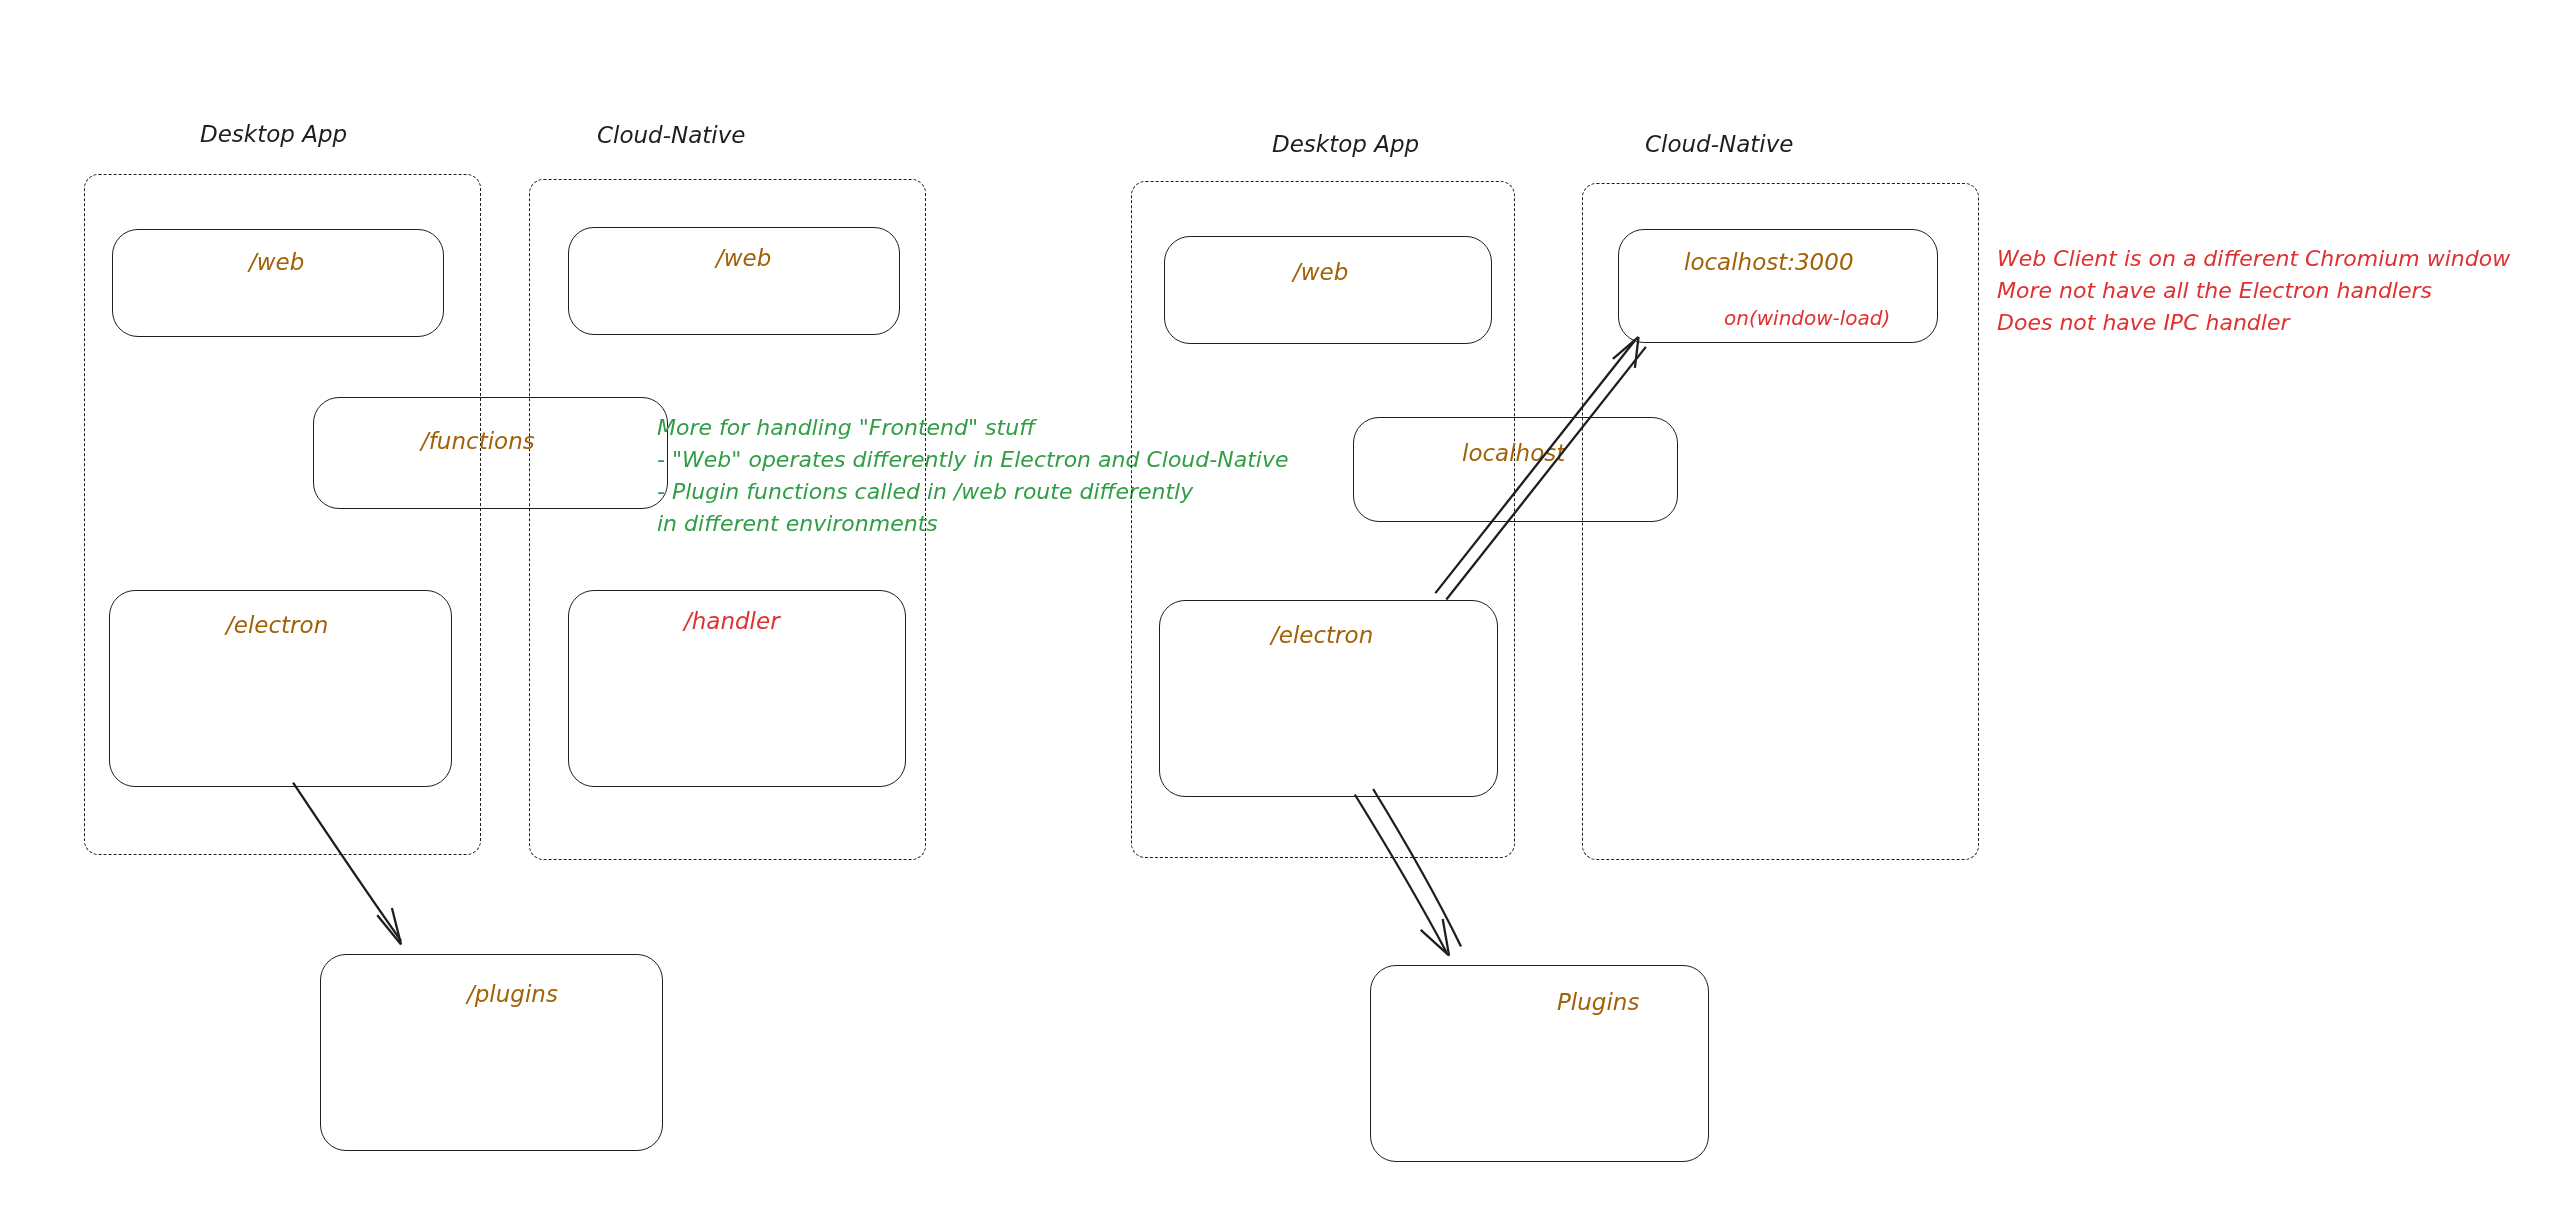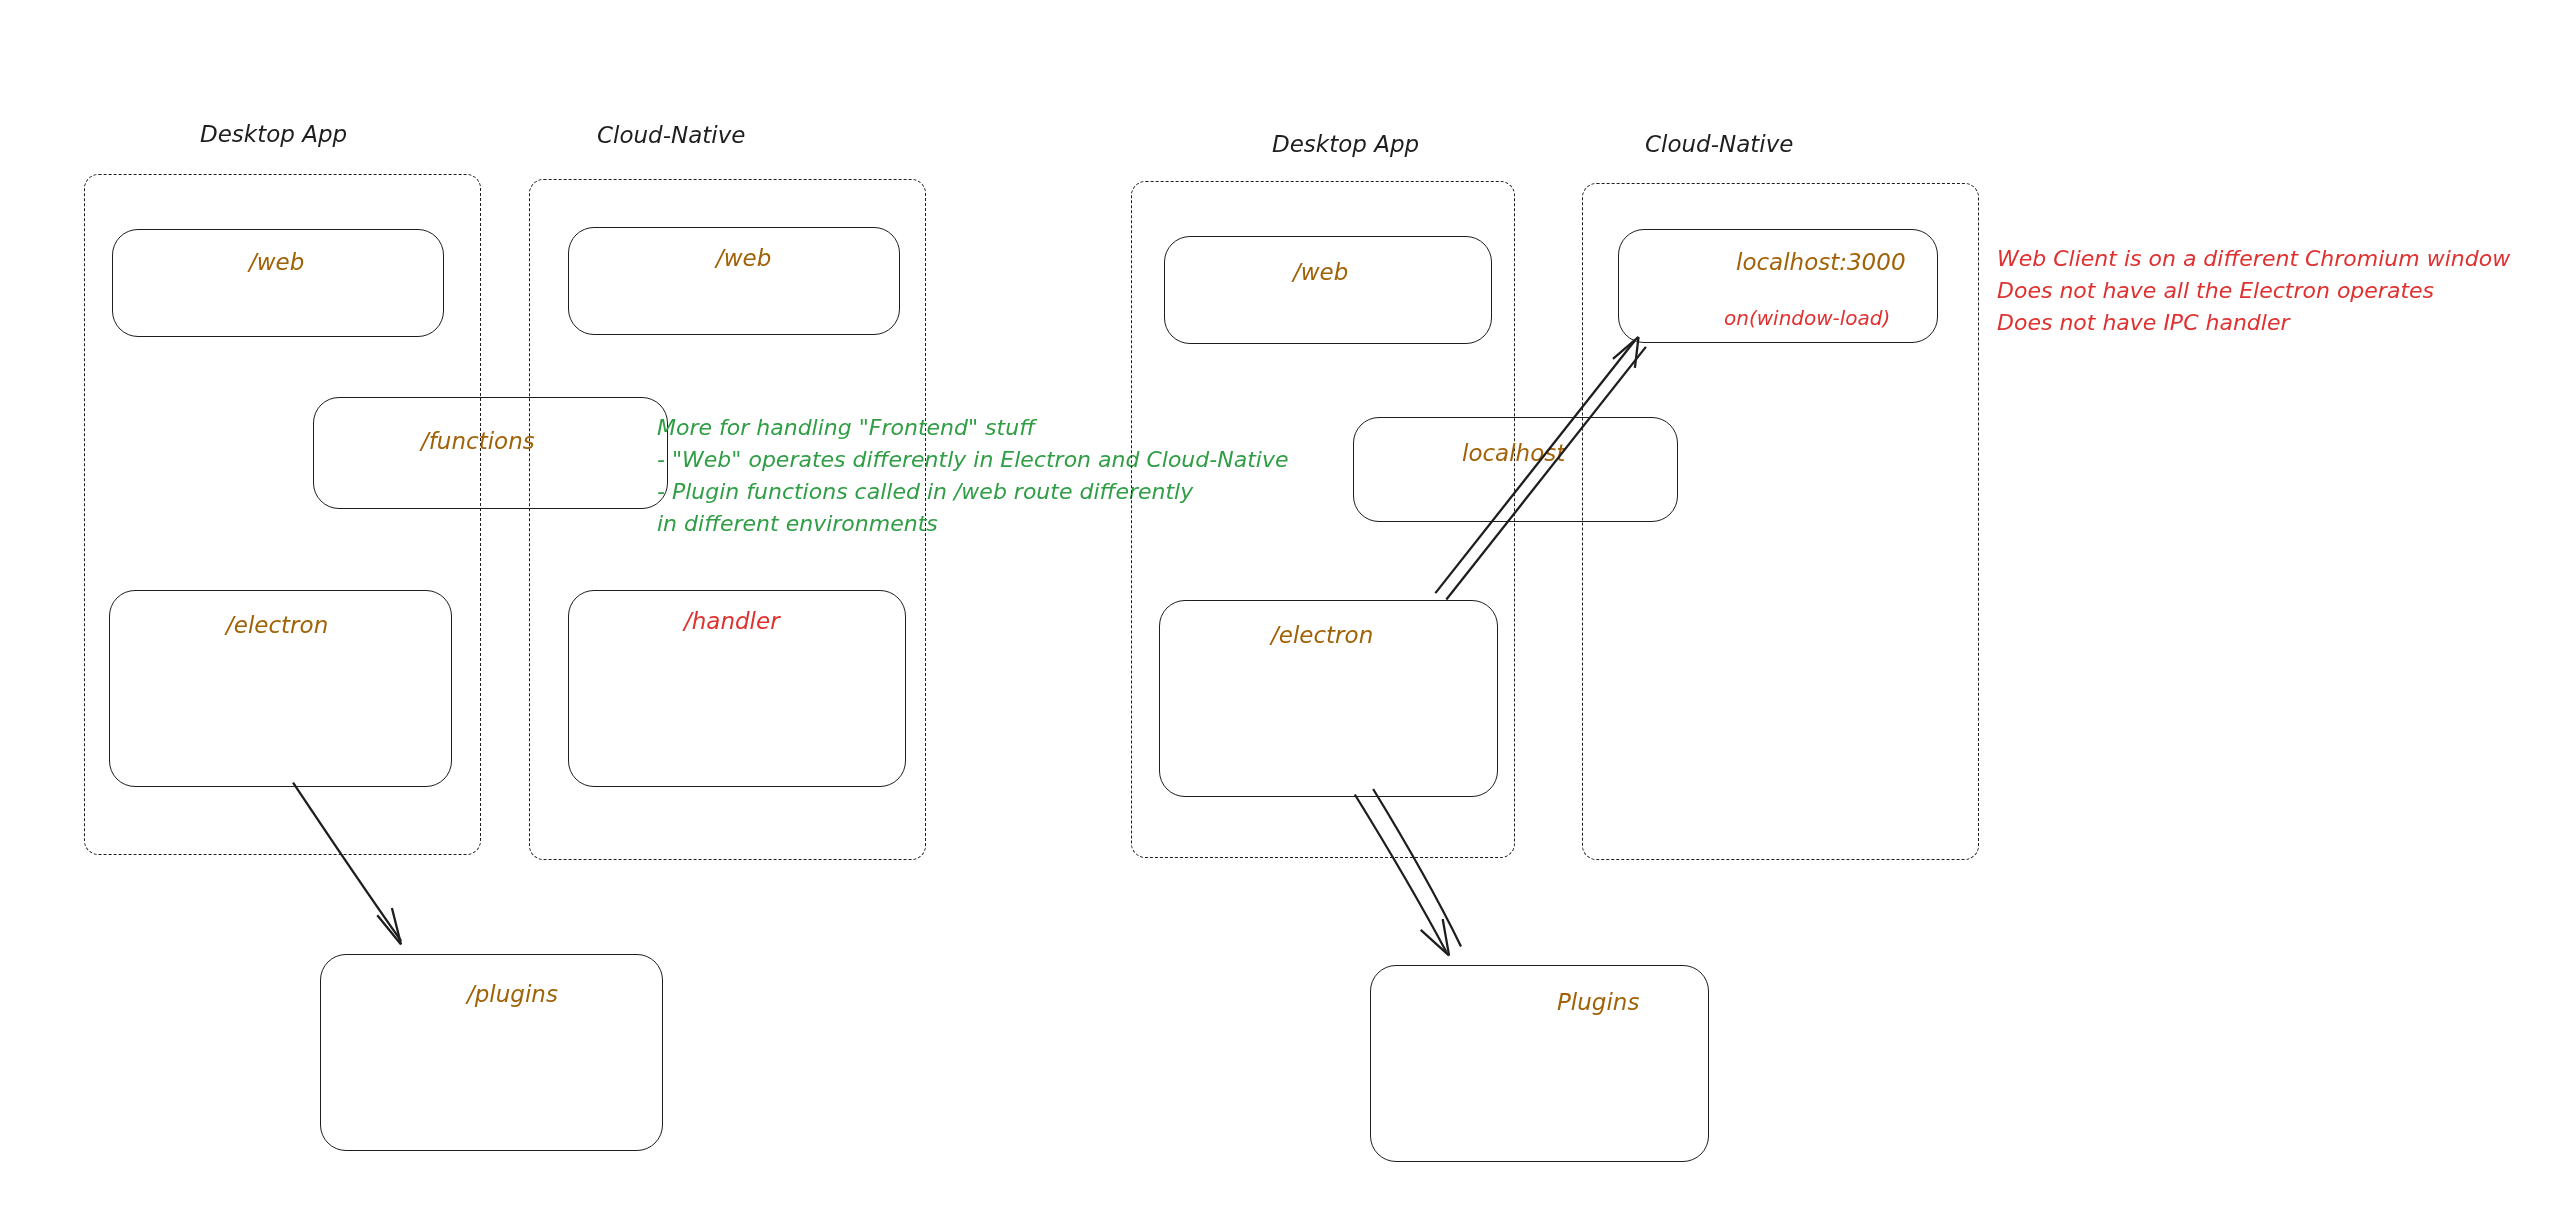--- a/index.html
+++ b/index.html
@@ -105,34 +105,34 @@
   <div class="group-label" style="left:1645px; top:131px;">Cloud-Native</div>
 
   <div class="group-box" style="left:1131px; top:181px; width:384px; height:677px;"></div>
 
   <div class="group-box" style="left:1582px; top:183px; width:397px; height:677px;"></div>
 
   <div class="node" style="left:1164px; top:236px; width:328px; height:108px;"></div>
   <div class="node-label" style="left:1293px; top:259px;">/web</div>
 
   <div class="node" style="left:1618px; top:229px; width:320px; height:114px;"></div>
-  <div class="node-label" style="left:1736px; top:249px;">localhost:3000</div>
+  <div class="node-label" style="left:1684px; top:249px;">localhost:3000</div>
   <div class="node-label red" style="left:1724px; top:306px; font-size:20px;">on(window-load)</div>
 
   <div class="node" style="left:1353px; top:417px; width:325px; height:105px;"></div>
   <div class="node-label" style="left:1462px; top:440px;">localhost</div>
 
   <div class="node" style="left:1159px; top:600px; width:339px; height:197px;"></div>
   <div class="node-label" style="left:1271px; top:622px;">/electron</div>
 
   <div class="node" style="left:1370px; top:965px; width:339px; height:197px;"></div>
   <div class="node-label" style="left:1557px; top:989px;">Plugins</div>
 
   <div class="note red" style="left:1997px; top:243px;">Web Client is on a different Chromium window
-Does not have all the Electron operates
+More not have all the Electron handlers
 Does not have IPC handler</div>
 
   <svg class="overlay" viewBox="0 0 2814 1346">
 
     <g>
       <path d="M320 855 Q 390 960 438 1028" stroke="#1e1e1e" stroke-width="2.5" fill="none"></path>
       <path d="M438 1032 L 412 1000 M438 1032 L 428 992" stroke="#1e1e1e" stroke-width="2.5" fill="none"></path>
     </g>
 
     <g>

